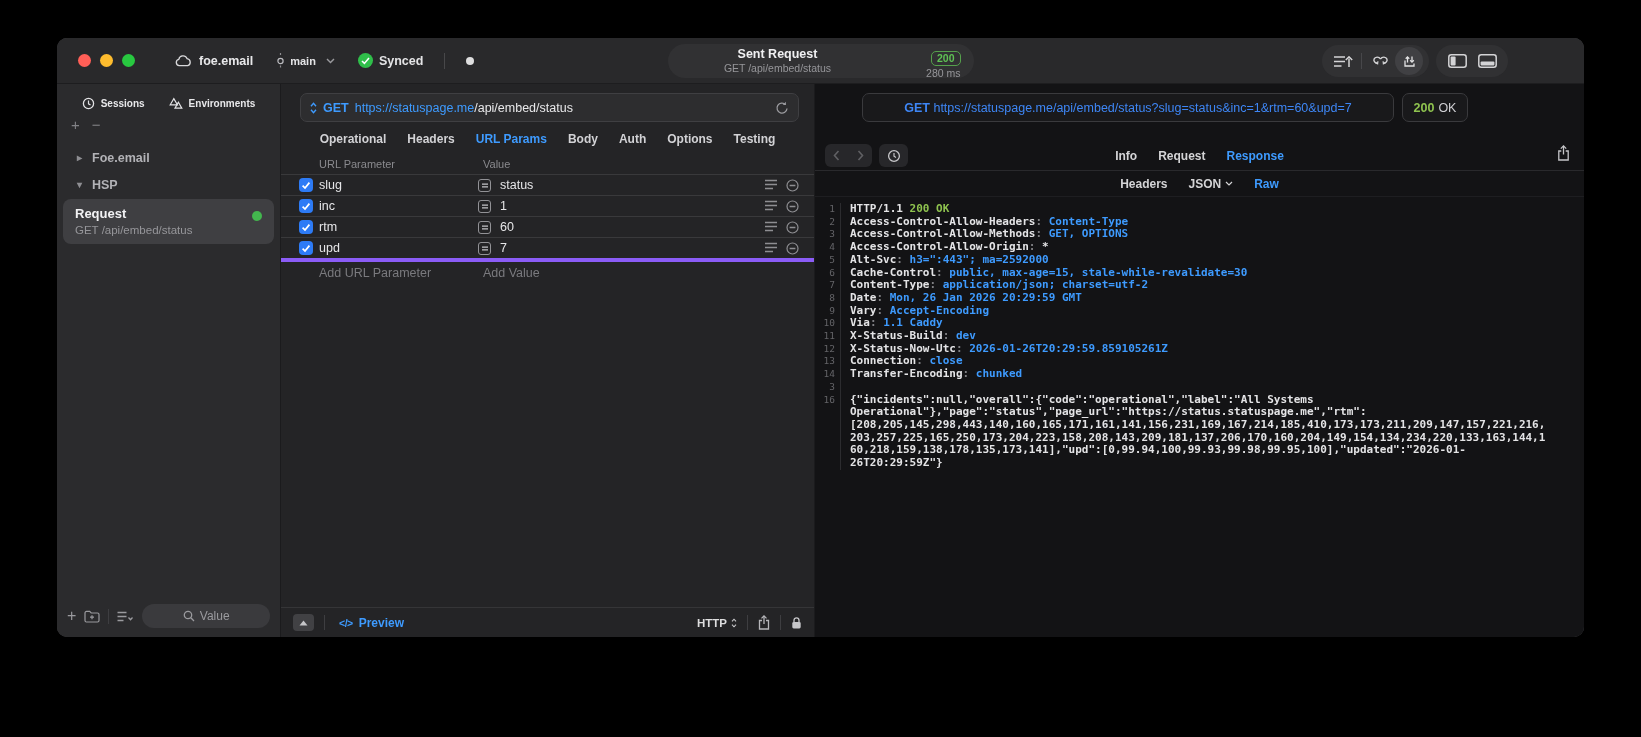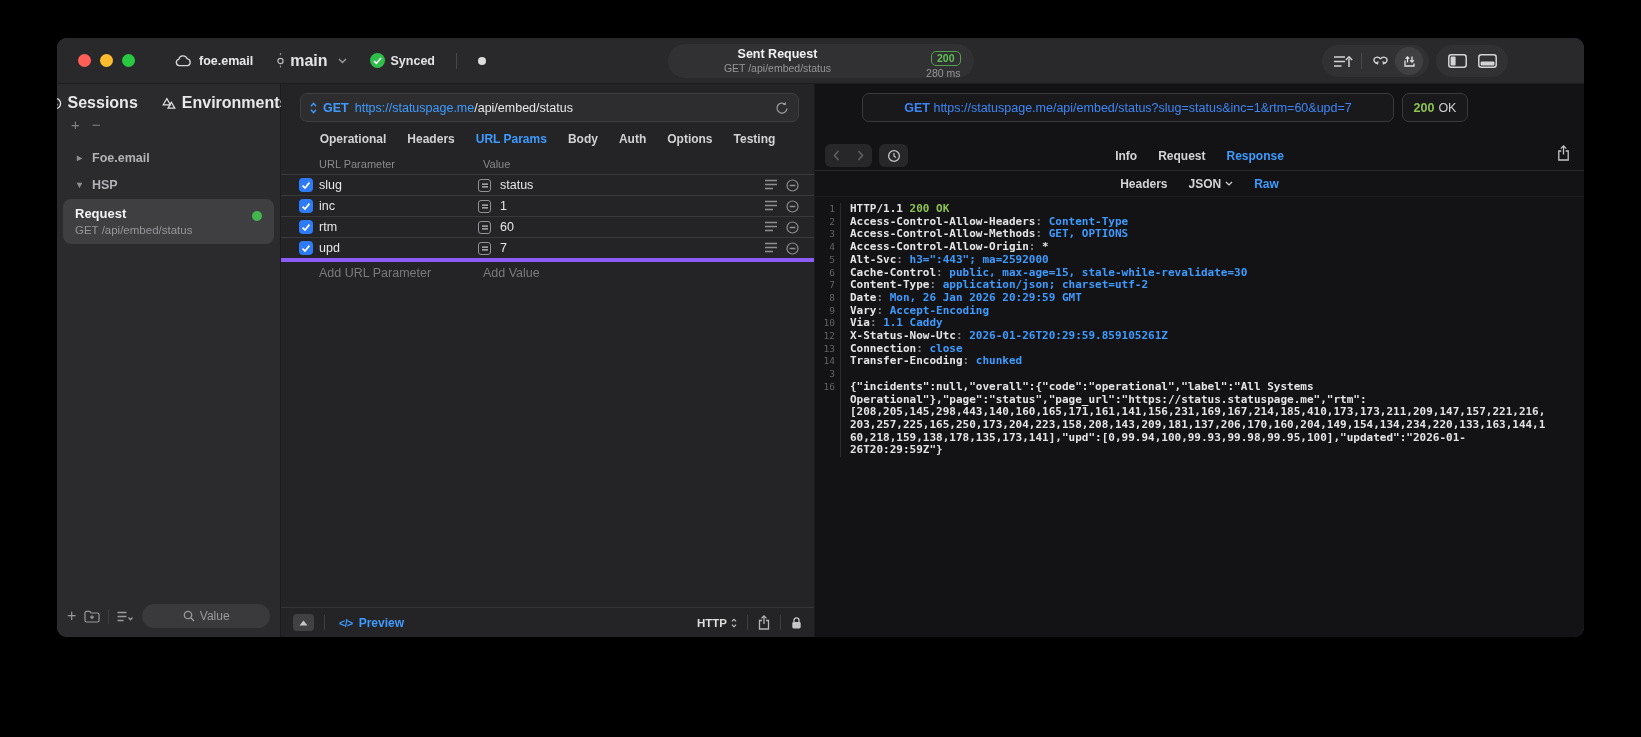--- a/index.html
+++ b/index.html
@@ -11,21 +11,21 @@
     box-shadow:0 22px 70px rgba(0,0,0,.65), 0 0 0 1px #3a3a3c inset; }
 
   
   #titlebar { position:absolute; left:0; top:0; right:0; height:46px; background:#29292b;
     border-bottom:1px solid #1d1d1f; display:flex; align-items:center; }
   .tl { width:13px; height:13px; border-radius:50%; display:inline-block; }
   .lights { display:flex; gap:9px; margin-left:21px; }
   .tb-left { display:flex; align-items:center; margin-left:40px; gap:7px; }
   .proj { color:#e8e8ea; font-size:12.5px; font-weight:700; }
   .branch-grp { display:flex; align-items:center; gap:5px; margin-left:16px; }
-  .branch { color:#e4e4e6; font-size:16px; font-weight:600; }
+  .branch { color:#e4e4e6; font-size:11px; font-weight:600; }
   .sync-grp { display:flex; align-items:center; gap:6px; margin-left:16px; }
   .sync { color:#e4e4e6; font-size:12.5px; font-weight:600; }
   .tb-div { width:1px; height:16px; background:#48484a; margin-left:14px; }
   .tb-dot { width:8px; height:8px; border-radius:50%; background:#dededf; margin-left:14px; }
 
   .center-cap { position:absolute; left:50%; top:6px; transform:translateX(-50%);
     width:306px; height:34px; background:#313133; border-radius:17px; }
   .cap-title { position:absolute; left:0; right:86px; top:3px; text-align:center; }
   .cap-title .t1 { color:#f0f0f2; font-size:12.5px; font-weight:700; line-height:15px; }
   .cap-title .t2 { color:#96969a; font-size:10.5px; line-height:12px; }
@@ -41,21 +41,21 @@
   .cap-div { width:1px; height:16px; background:#47474a; margin:0 3px; }
 
   
   #content { position:absolute; left:0; top:46px; right:0; bottom:0; display:flex; }
   #sidebar { width:224px; background:#2b2b2d; border-right:1px solid #1b1b1d; position:relative; }
   #middle  { width:534px; background:#242426; border-right:1px solid #1b1b1d; position:relative; display:flex; flex-direction:column; }
   #right   { flex:1; background:#131315; position:relative; }
 
   
   .sb-tabs { height:32px; display:flex; align-items:center; justify-content:center; gap:24px; padding-top:6px; }
-  .sb-tab { display:flex; align-items:center; gap:6px; color:#e8e8ea; font-size:16px; font-weight:700; }
+  .sb-tab { display:flex; align-items:center; gap:6px; color:#e8e8ea; font-size:10px; font-weight:700; }
   .sb-pm { display:flex; gap:12px; color:#828286; font-size:15px; padding:2px 0 0 14px; height:20px; }
   .sb-pm span { line-height:14px; }
   .sb-tree { margin-top:8px; }
   .tree-row { display:flex; align-items:center; gap:7px; height:27px; padding-left:20px;
     color:#b2b2b6; font-size:12.5px; font-weight:600; }
   .tree-caret { color:#8e8e92; font-size:10px; width:8px; }
   .req-item { margin:1px 6px 0 6px; background:#3f3f42; border-radius:8px; padding:6px 12px 7px 12px; position:relative; }
   .req-item .rt { color:#f2f2f4; font-size:13px; font-weight:700; line-height:17px; }
   .req-item .rs { color:#96969a; font-size:11.5px; line-height:14px; margin-top:1px; }
   .req-dot { position:absolute; right:12px; top:12px; width:10px; height:10px; border-radius:50%; background:#43b74e; }
@@ -564,20 +564,24 @@
             </div>
             <div class="cl">
               <span class="g">9</span>
               <span class="c"><span class="hn">Vary</span><span class="pc">: </span><span class="bv">Accept-Encoding</span></span>
             </div>
             <div class="cl">
               <span class="g">10</span>
               <span class="c"><span class="hn">Via</span><span class="pc">: </span><span class="bv">1.1 Caddy</span></span>
             </div>
             <div class="cl">
+              <span class="g">11</span>
+              <span class="c"><span class="hn">X-Status-Build</span><span class="pc">: </span><span class="bv">dev</span></span>
+            </div>
+            <div class="cl">
               <span class="g">12</span>
               <span class="c"><span class="hn">X-Status-Now-Utc</span><span class="pc">: </span><span class="bv">2026-01-26T20:29:59.859105261Z</span></span>
             </div>
             <div class="cl">
               <span class="g">13</span>
               <span class="c"><span class="hn">Connection</span><span class="pc">: </span><span class="bv">close</span></span>
             </div>
             <div class="cl">
               <span class="g">14</span>
               <span class="c"><span class="hn">Transfer-Encoding</span><span class="pc">: </span><span class="bv">chunked</span></span>

